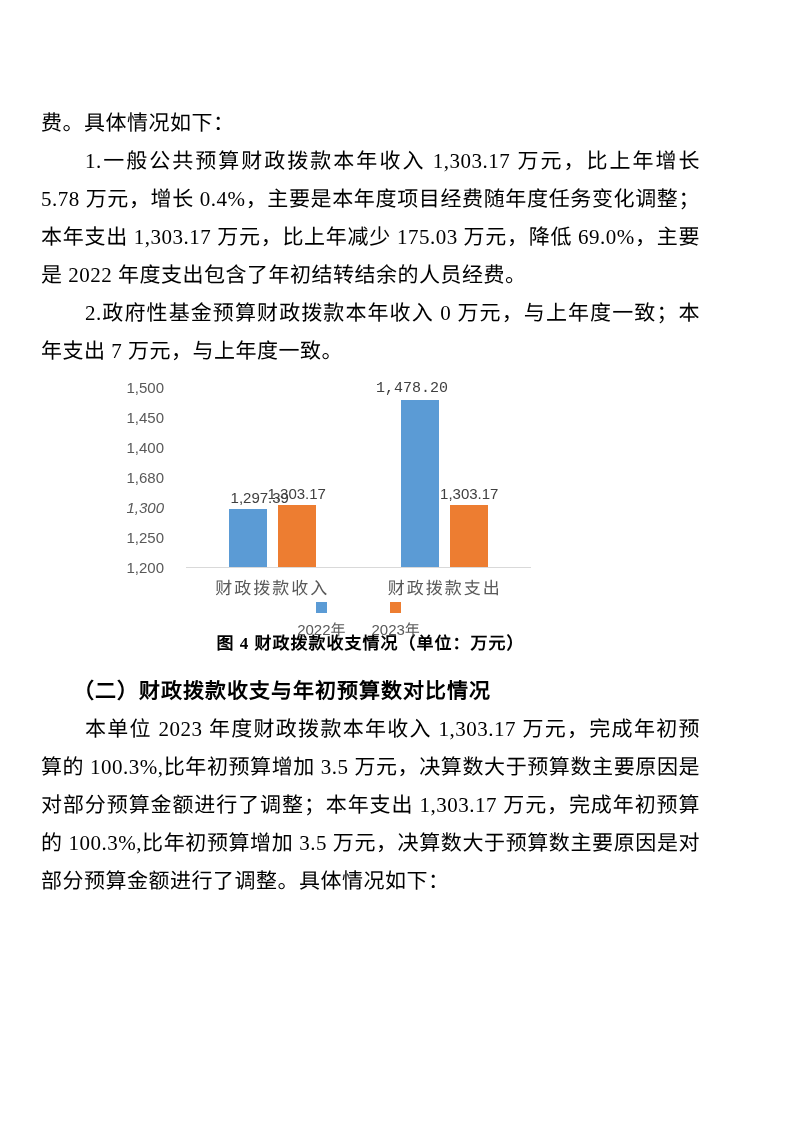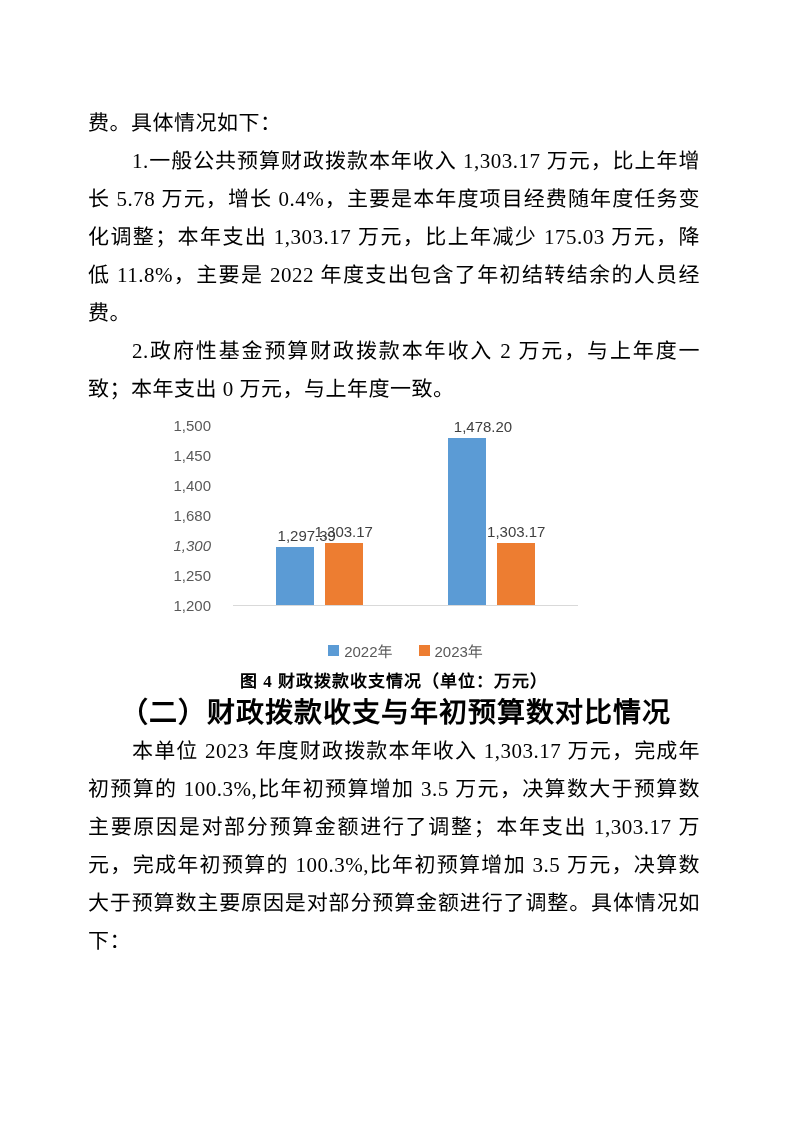--- a/index.html
+++ b/index.html
@@ -3,21 +3,21 @@
 <meta charset="utf-8">
 <style>
   * { margin: 0; padding: 0; box-sizing: border-box; }
   html, body { background: #ffffff; }
   body {
     width: 793px; height: 1122px;
     font-family: "Liberation Serif", "DejaVu Serif", serif;
     color: #000000;
     overflow: hidden;
   }
-  .page { padding: 104px 93px 0 88px; width: 793px; height: 1122px; }
+  .page { padding: 104px 93px 0 41px; width: 793px; height: 1122px; }
   p.body {
     font-size: 21px;
     line-height: 38px;
     text-align: justify;
     letter-spacing: 0.5px;
   }
   p.indent { text-indent: 44px; }
 
   
   .chart-wrap { position: relative; height: 250px; margin-top: 6px; }
@@ -44,70 +44,75 @@
     font-size: 17px; color: #595959; white-space: nowrap;
     letter-spacing: 2px;
   }
   .legend {
     position: absolute; left: 145px; top: 226px; width: 345px;
     display: flex; justify-content: center; align-items: center; gap: 26px;
   }
   .legend-item {
     display: flex; align-items: center; gap: 5px;
     font-family: "Liberation Sans", "DejaVu Sans", sans-serif;
-    font-size: 15px; color: #595959;
+    font-size: 15px; color: #595959; flex-direction: column;
   }
   .swatch { width: 11px; height: 11px; display: inline-block; }
 
   .fig-caption {
     margin-top: 6px;
     text-align: center;
     font-family: Liberation Serif, serif;
     font-weight: bold;
     font-size: 17px;
     line-height: 24px;
     letter-spacing: 1px;
     color: #000000;
   }
   h3.heading {
-    font-size: 28px;
+    margin-top: 16px;
+    font-size: 21px;
     line-height: 38px;
     font-weight: bold;
     text-indent: 32px;
     letter-spacing: 1px;
   }
 </style>
 </head>
 <body>
 
 <div class="page">
 
   <p class="body">费。具体情况如下：</p>
-  <p class="body indent">1.一般公共预算财政拨款本年收入 1,303.17 万元，比上年增长 5.78 万元，增长 0.4%，主要是本年度项目经费随年度任务变化调整；本年支出 1,303.17 万元，比上年减少 175.03 万元，降低 11.8%，主要是 2022 年度支出包含了年初结转结余的人员经费。</p>
-  <p class="body indent">2.政府性基金预算财政拨款本年收入 2 万元，与上年度一致；本年支出 0 万元，与上年度一致。</p>
+  <p class="body indent">1.一般公共预算财政拨款本年收入 1,303.17 万元，比上年增长 5.78 万元，增长 0.4%，主要是本年度项目经费随年度任务变化调整；本年支出 1,303.17 万元，比上年减少 175.03 万元，降低 69.0%，主要是 2022 年度支出包含了年初结转结余的人员经费。</p>
+  <p class="body indent">2.政府性基金预算财政拨款本年收入 0 万元，与上年度一致；本年支出 7 万元，与上年度一致。</p>
 
   <div class="chart-wrap">
     <div class="yticks" id="yticks">
         <div class="ytick" style="top: -9px;">1,500</div>
         <div class="ytick" style="top: 21px;">1,450</div>
         <div class="ytick" style="top: 51px;">1,400</div>
         <div class="ytick" style="top: 81px;">1,680</div>
         <div class="ytick" style="top: 111px; font-style: italic;">1,300</div>
         <div class="ytick" style="top: 141px;">1,250</div>
         <div class="ytick" style="top: 171px;">1,200</div>
       </div>
     <div class="plot" id="plot">
         <div class="bar" style="left: 42.75px; width: 38px; height: 58.434px; background: rgb(91, 155, 213);"></div>
         <div class="bar-label" style="left: 61.75px; bottom: 61.434px; margin-left: 12px;">1,297.39</div>
         <div class="bar" style="left: 91.75px; width: 38px; height: 61.902px; background: rgb(237, 125, 49);"></div>
         <div class="bar-label" style="left: 110.75px; bottom: 64.902px;">1,303.17</div>
         <div class="bar" style="left: 215.25px; width: 38px; height: 166.92px; background: rgb(91, 155, 213);"></div>
-        <div class="bar-label" style="left: 250px; bottom: 169.92px;">1,478.20</div>
+        <div class="bar-label" style="left: 226px; bottom: 169.92px; font-family: Liberation Mono, monospace;">1,478.20</div>
         <div class="bar" style="left: 264.25px; width: 38px; height: 61.902px; background: rgb(237, 125, 49);"></div>
         <div class="bar-label" style="left: 283.25px; bottom: 64.902px;">1,303.17</div>
+      </div>
+    <div class="xaxis" id="xaxis">
+        <div class="cat-label" style="left: 86.25px;">财政拨款收入</div>
+        <div class="cat-label" style="left: 258.75px;">财政拨款支出</div>
       </div>
     <div class="legend" id="legend">
         <span class="legend-item">
           <span class="swatch" style="background: rgb(91, 155, 213);"></span>
           <span>2022年</span>
         </span>
         <span class="legend-item">
           <span class="swatch" style="background: rgb(237, 125, 49);"></span>
           <span>2023年</span>
         </span>

